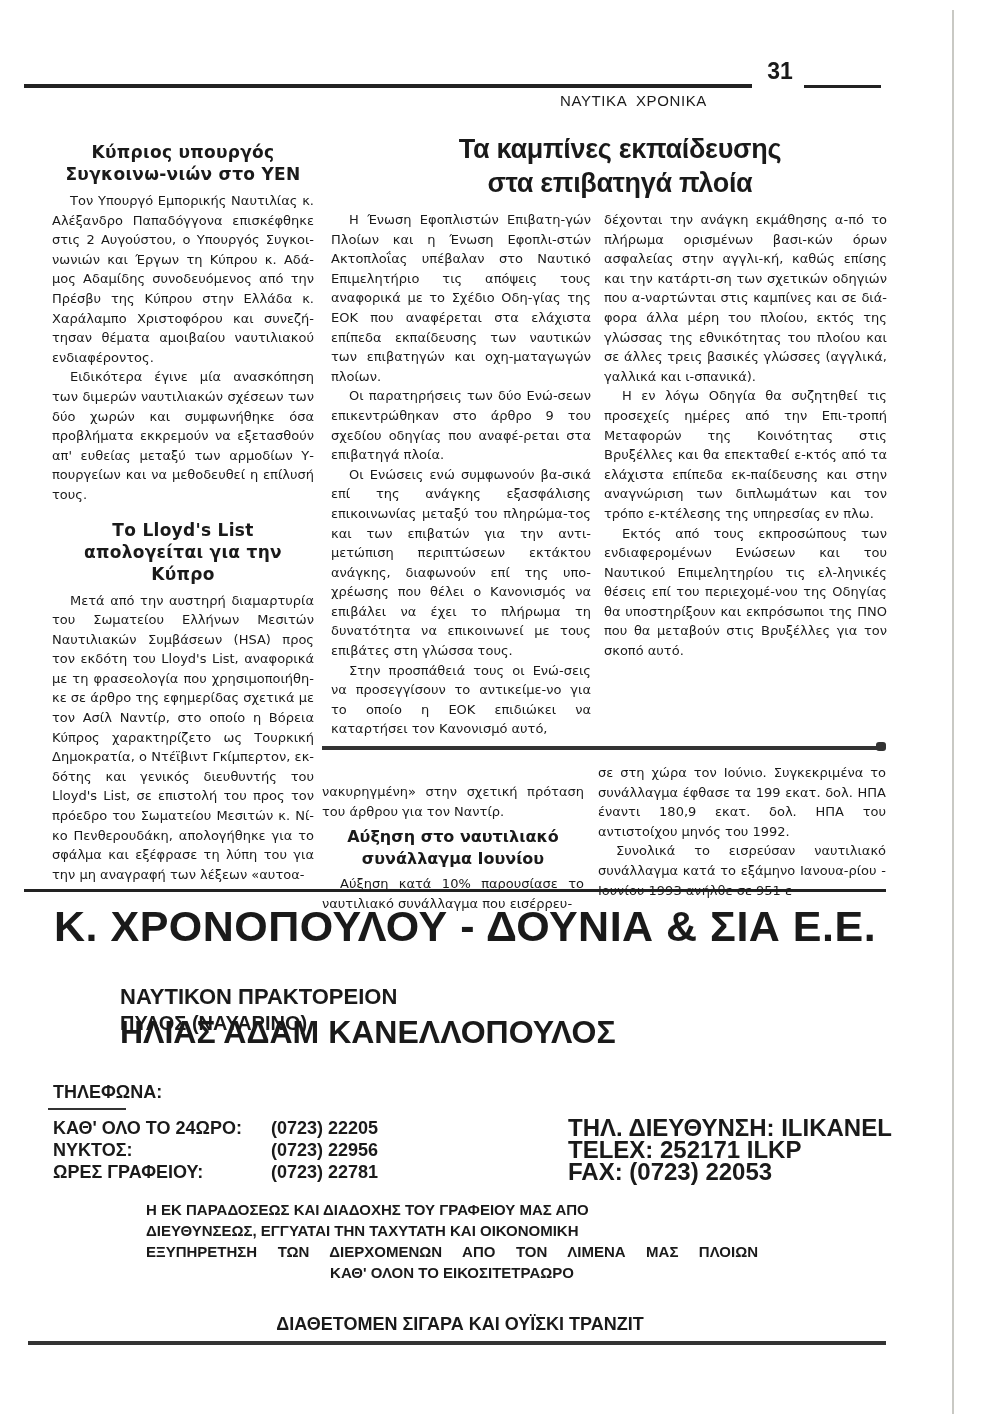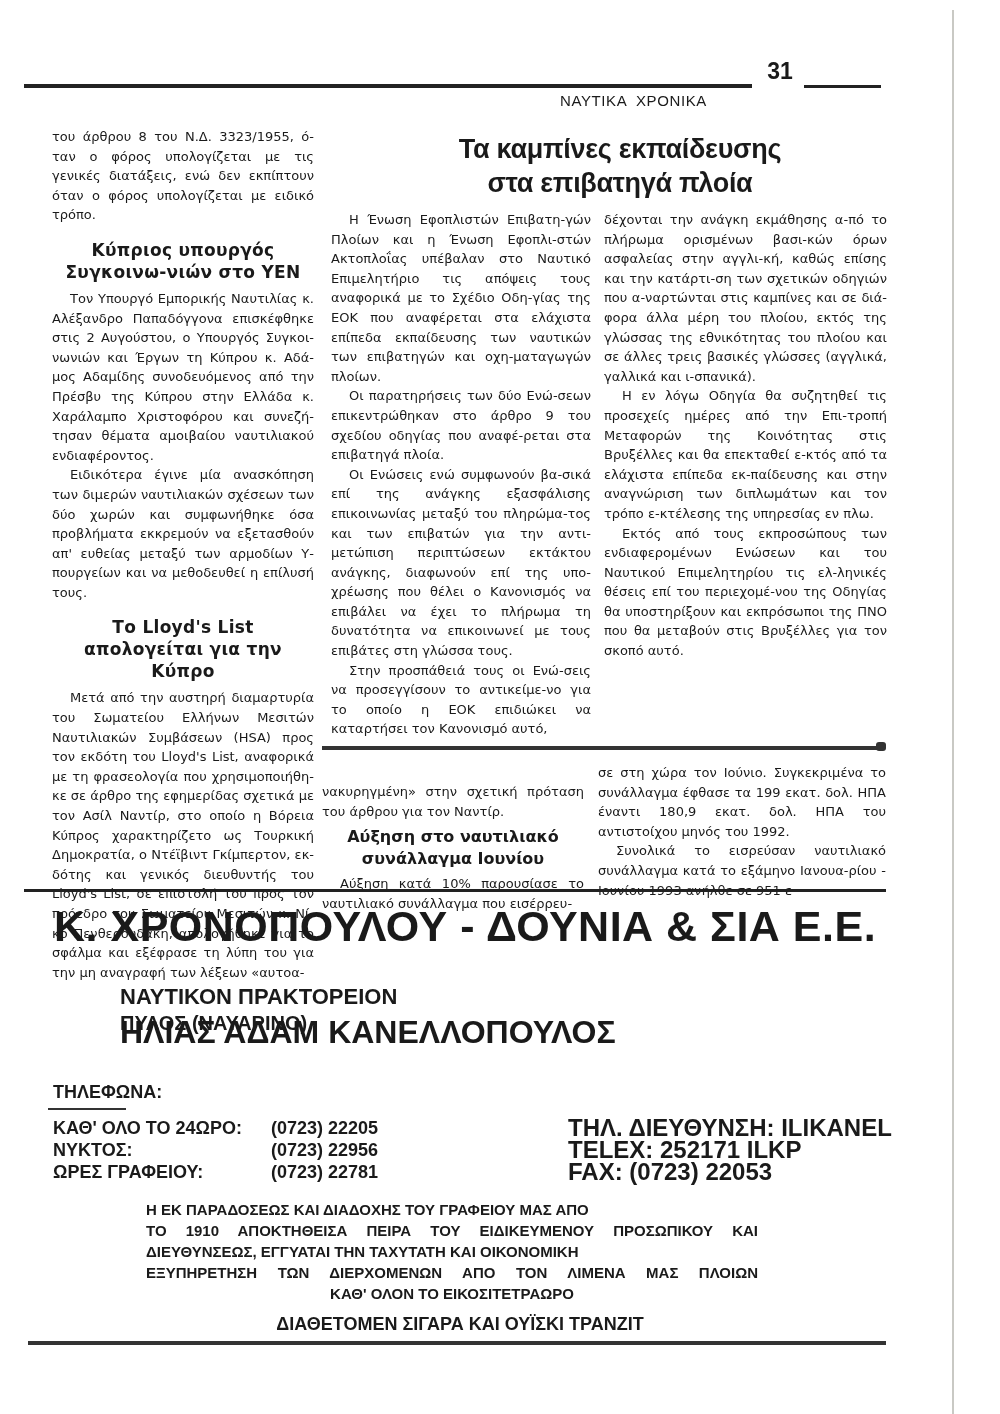--- a/index.html
+++ b/index.html
@@ -63,21 +63,20 @@
 <body>
 
 <div class="page-edge"></div>
 
 <div class="abs hdr-rule-left"></div>
 <div class="abs page-num">31</div>
 <div class="abs hdr-rule-right"></div>
 <div class="abs pub-name" style="white-space:pre;">ΝΑΥΤΙΚΑ  ΧΡΟΝΙΚΑ</div>
 
 <div class="col col1">
-  <p class="noindent">του άρθρου 8 του Ν.Δ. 3323/1955, ό-ταν ο φόρος υπολογίζεται με τις γενικές διατάξεις, ενώ δεν εκπίπτουν όταν ο φόρος υπολογίζεται με ειδικό τρόπο.</p>
   <div class="head-sm">Κύπριος υπουργός Συγκοινω-νιών στο ΥΕΝ</div>
   <p>Τον Υπουργό Εμπορικής Ναυτιλίας κ. Αλέξανδρο Παπαδόγγονα επισκέφθηκε στις 2 Αυγούστου, ο Υπουργός Συγκοι-νωνιών και Έργων τη Κύπρου κ. Αδά-μος Αδαμίδης συνοδευόμενος από την Πρέσβυ της Κύπρου στην Ελλάδα κ. Χαράλαμπο Χριστοφόρου και συνεζή-τησαν θέματα αμοιβαίου ναυτιλιακού ενδιαφέροντος.</p>
   <p>Ειδικότερα έγινε μία ανασκόπηση των διμερών ναυτιλιακών σχέσεων των δύο χωρών και συμφωνήθηκε όσα προβλήματα εκκρεμούν να εξετασθούν απ' ευθείας μεταξύ των αρμοδίων Υ-πουργείων και να μεθοδευθεί η επίλυσή τους.</p>
   <div class="head-sm">Το Lloyd's List απολογείται για την Κύπρο</div>
   <p>Μετά από την αυστηρή διαμαρτυρία του Σωματείου Ελλήνων Μεσιτών Ναυτιλιακών Συμβάσεων (HSA) προς τον εκδότη του Lloyd's List, αναφορικά με τη φρασεολογία που χρησιμοποιήθη-κε σε άρθρο της εφημερίδας σχετικά με τον Ασίλ Ναντίρ, στο οποίο η Βόρεια Κύπρος χαρακτηρίζετο ως Τουρκική Δημοκρατία, ο Ντέϊβιντ Γκίμπερτον, εκ-δότης και γενικός διευθυντής του Lloyd's List, σε επιστολή του προς τον πρόεδρο του Σωματείου Μεσιτών κ. Νί-κο Πενθερουδάκη, απολογήθηκε για το σφάλμα και εξέφρασε τη λύπη του για την μη αναγραφή των λέξεων «αυτοα-</p>
 </div>
 
 <div class="abs head-main">
   <div>Τα καμπίνες εκπαίδευσης</div>
   <div>στα επιβατηγά πλοία</div>
@@ -135,20 +134,19 @@
 </div>
 
 <div class="abs ad-right">
   <div>ΤΗΛ. ΔΙΕΥΘΥΝΣΗ: ILIKANEL</div>
   <div>TELEX: 252171 ILKP</div>
   <div>FAX: (0723) 22053</div>
 </div>
 
 <div class="abs ad-para">
   <div>Η ΕΚ ΠΑΡΑΔΟΣΕΩΣ ΚΑΙ ΔΙΑΔΟΧΗΣ ΤΟΥ ΓΡΑΦΕΙΟΥ ΜΑΣ ΑΠΟ</div>
-  <div class="jl">ΤΟ 1910 ΑΠΟΚΤΗΘΕΙΣΑ ΠΕΙΡΑ ΤΟΥ ΕΙΔΙΚΕΥΜΕΝΟΥ ΠΡΟΣΩΠΙΚΟΥ ΚΑΙ</div>
   <div>ΔΙΕΥΘΥΝΣΕΩΣ, ΕΓΓΥΑΤΑΙ ΤΗΝ ΤΑΧΥΤΑΤΗ ΚΑΙ ΟΙΚΟΝΟΜΙΚΗ</div>
   <div class="jl">ΕΞΥΠΗΡΕΤΗΣΗ ΤΩΝ ΔΙΕΡΧΟΜΕΝΩΝ ΑΠΟ ΤΟΝ ΛΙΜΕΝΑ ΜΑΣ ΠΛΟΙΩΝ</div>
   <div class="center" style="width:612px;">ΚΑΘ' ΟΛΟΝ ΤΟ ΕΙΚΟΣΙΤΕΤΡΑΩΡΟ</div>
 </div>
 
 <div class="abs ad-tagline">ΔΙΑΘΕΤΟΜΕΝ ΣΙΓΑΡΑ ΚΑΙ ΟΥΪΣΚΙ ΤΡΑΝΖΙΤ</div>
 <div class="abs ad-rule-bottom"></div>
 
 </body></html>

